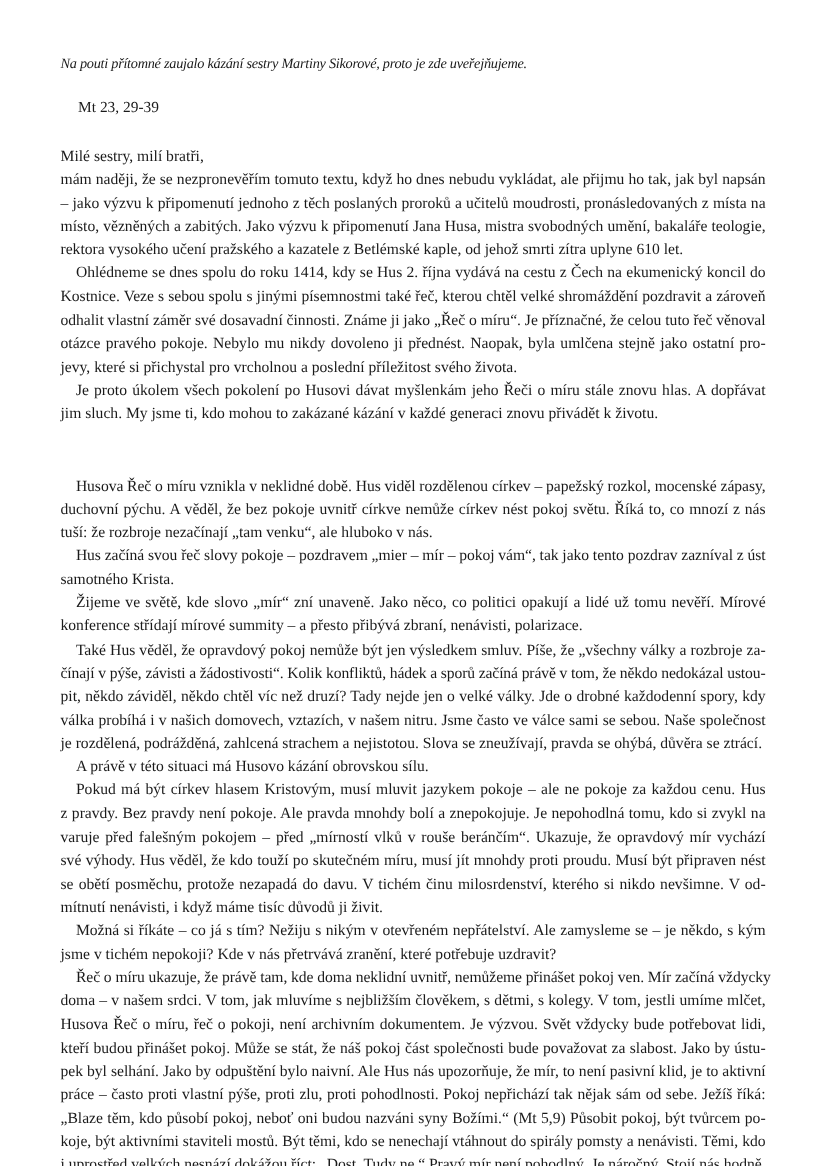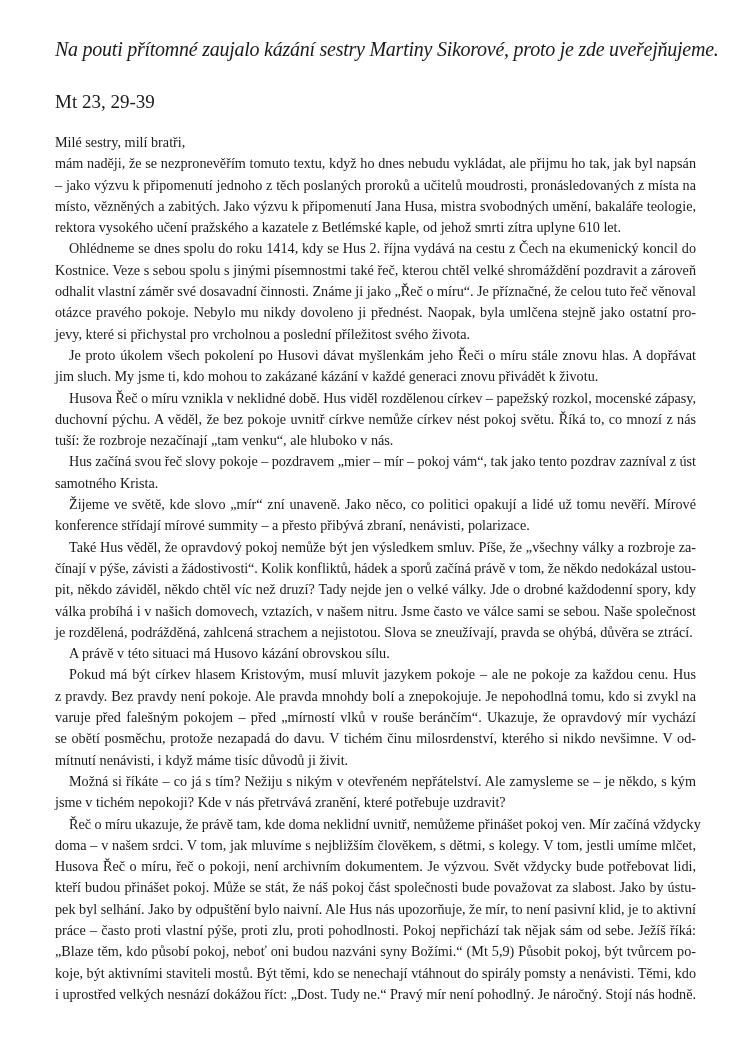--- a/index.html
+++ b/index.html
@@ -16,32 +16,32 @@
       color: #1a1a1a;
     }
     .page {
       position: absolute;
       left: 55px;
       top: 0;
       width: 641px;
     }
     .intro {
       position: absolute;
-      top: 38px;
+      top: 50px;
       left: 0;
       font-style: italic;
-      font-size: 20px;
+      font-size: 13px;
       letter-spacing: -0.25px;
       white-space: nowrap;
     }
     .ref {
       position: absolute;
       top: 91px;
-      left: 0;
-      font-size: 19px;
+      left: 16px;
+      font-size: 14px;
       white-space: nowrap;
     }
     .body-text {
       position: absolute;
       top: 132px;
       left: 0;
       width: 641px;
       font-size: 14.2px;
       line-height: 21.3px;
     }
@@ -79,36 +79,37 @@
       <span class="line">– jako výzvu k připomenutí jednoho z těch poslaných proroků a učitelů moudrosti, pronásledovaných z místa na</span>
       <span class="line">místo, vězněných a zabitých. Jako výzvu k připomenutí Jana Husa, mistra svobodných umění, bakaláře teologie,</span>
       <span class="line last">rektora vysokého učení pražského a kazatele z Betlémské kaple, od jehož smrti zítra uplyne 610 let.</span>
       <span class="line indent">Ohlédneme se dnes spolu do roku 1414, kdy se Hus 2. října vydává na cestu z Čech na ekumenický koncil do</span>
       <span class="line">Kostnice. Veze s sebou spolu s jinými písemnostmi také řeč, kterou chtěl velké shromáždění pozdravit a zároveň</span>
       <span class="line" style="letter-spacing: -0.014px; text-align-last: left; font-family: Liberation Serif, serif;">odhalit vlastní záměr své dosavadní činnosti. Známe ji jako „Řeč o míru“. Je příznačné, že celou tuto řeč věnoval</span>
       <span class="line">otázce pravého pokoje. Nebylo mu nikdy dovoleno ji přednést. Naopak, byla umlčena stejně jako ostatní pro-</span>
       <span class="line last">jevy, které si přichystal pro vrcholnou a poslední příležitost svého života.</span>
       <span class="line indent">Je proto úkolem všech pokolení po Husovi dávat myšlenkám jeho Řeči o míru stále znovu hlas. A dopřávat</span>
       <span class="line last">jim sluch. My jsme ti, kdo mohou to zakázané kázání v každé generaci znovu přivádět k životu.</span>
-      <span class="line indent" style="letter-spacing: -0.05px; text-align-last: left;">Husova Řeč o míru vznikla v neklidné době. Hus viděl rozdělenou církev – papežský rozkol, mocenské zápasy,</span>
+      <span class="line indent" style="letter-spacing: -0.05px; text-align-last: left; margin-top: 44px;">Husova Řeč o míru vznikla v neklidné době. Hus viděl rozdělenou církev – papežský rozkol, mocenské zápasy,</span>
       <span class="line">duchovní pýchu. A věděl, že bez pokoje uvnitř církve nemůže církev nést pokoj světu. Říká to, co mnozí z nás</span>
       <span class="line last">tuší: že rozbroje nezačínají „tam venku“, ale hluboko v nás.</span>
       <span class="line indent" style="letter-spacing: -0.05px; text-align-last: left;">Hus začíná svou řeč slovy pokoje – pozdravem „mier – mír – pokoj vám“, tak jako tento pozdrav zazníval z úst</span>
       <span class="line last">samotného Krista.</span>
       <span class="line indent">Žijeme ve světě, kde slovo „mír“ zní unaveně. Jako něco, co politici opakují a lidé už tomu nevěří. Mírové</span>
       <span class="line last">konference střídají mírové summity – a přesto přibývá zbraní, nenávisti, polarizace.</span>
       <span class="line indent">Také Hus věděl, že opravdový pokoj nemůže být jen výsledkem smluv. Píše, že „všechny války a rozbroje za-</span>
       <span class="line" style="letter-spacing: -0.106px; text-align-last: left;">čínají v pýše, závisti a žádostivosti“. Kolik konfliktů, hádek a sporů začíná právě v tom, že někdo nedokázal ustou-</span>
       <span class="line">pit, někdo záviděl, někdo chtěl víc než druzí? Tady nejde jen o velké války. Jde o drobné každodenní spory, kdy</span>
       <span class="line">válka probíhá i v našich domovech, vztazích, v našem nitru. Jsme často ve válce sami se sebou. Naše společnost</span>
       <span class="line last">je rozdělená, podrážděná, zahlcená strachem a nejistotou. Slova se zneužívají, pravda se ohýbá, důvěra se ztrácí.</span>
       <span class="line indent last">A právě v této situaci má Husovo kázání obrovskou sílu.</span>
       <span class="line indent">Pokud má být církev hlasem Kristovým, musí mluvit jazykem pokoje – ale ne pokoje za každou cenu. Hus</span>
       <span class="line">z pravdy. Bez pravdy není pokoje. Ale pravda mnohdy bolí a znepokojuje. Je nepohodlná tomu, kdo si zvykl na</span>
       <span class="line">varuje před falešným pokojem – před „mírností vlků v rouše beránčím“. Ukazuje, že opravdový mír vychází</span>
+      <span class="line">své výhody. Hus věděl, že kdo touží po skutečném míru, musí jít mnohdy proti proudu. Musí být připraven nést</span>
       <span class="line">se obětí posměchu, protože nezapadá do davu. V tichém činu milosrdenství, kterého si nikdo nevšimne. V od-</span>
       <span class="line last">mítnutí nenávisti, i když máme tisíc důvodů ji živit.</span>
       <span class="line indent">Možná si říkáte – co já s tím? Nežiju s nikým v otevřeném nepřátelství. Ale zamysleme se – je někdo, s kým</span>
       <span class="line last">jsme v tichém nepokoji? Kde v nás přetrvává zranění, které potřebuje uzdravit?</span>
       <span class="line indent" style="letter-spacing: -0.05px; text-align-last: left;">Řeč o míru ukazuje, že právě tam, kde doma neklidní uvnitř, nemůžeme přinášet pokoj ven. Mír začíná vždycky</span>
       <span class="line">doma – v našem srdci. V tom, jak mluvíme s nejbližším člověkem, s dětmi, s kolegy. V tom, jestli umíme mlčet,</span>
       <span class="line">Husova Řeč o míru, řeč o pokoji, není archivním dokumentem. Je výzvou. Svět vždycky bude potřebovat lidi,</span>
       <span class="line">kteří budou přinášet pokoj. Může se stát, že náš pokoj část společnosti bude považovat za slabost. Jako by ústu-</span>
       <span class="line">pek byl selhání. Jako by odpuštění bylo naivní. Ale Hus nás upozorňuje, že mír, to není pasivní klid, je to aktivní</span>
       <span class="line">práce – často proti vlastní pýše, proti zlu, proti pohodlnosti. Pokoj nepřichází tak nějak sám od sebe. Ježíš říká:</span>

